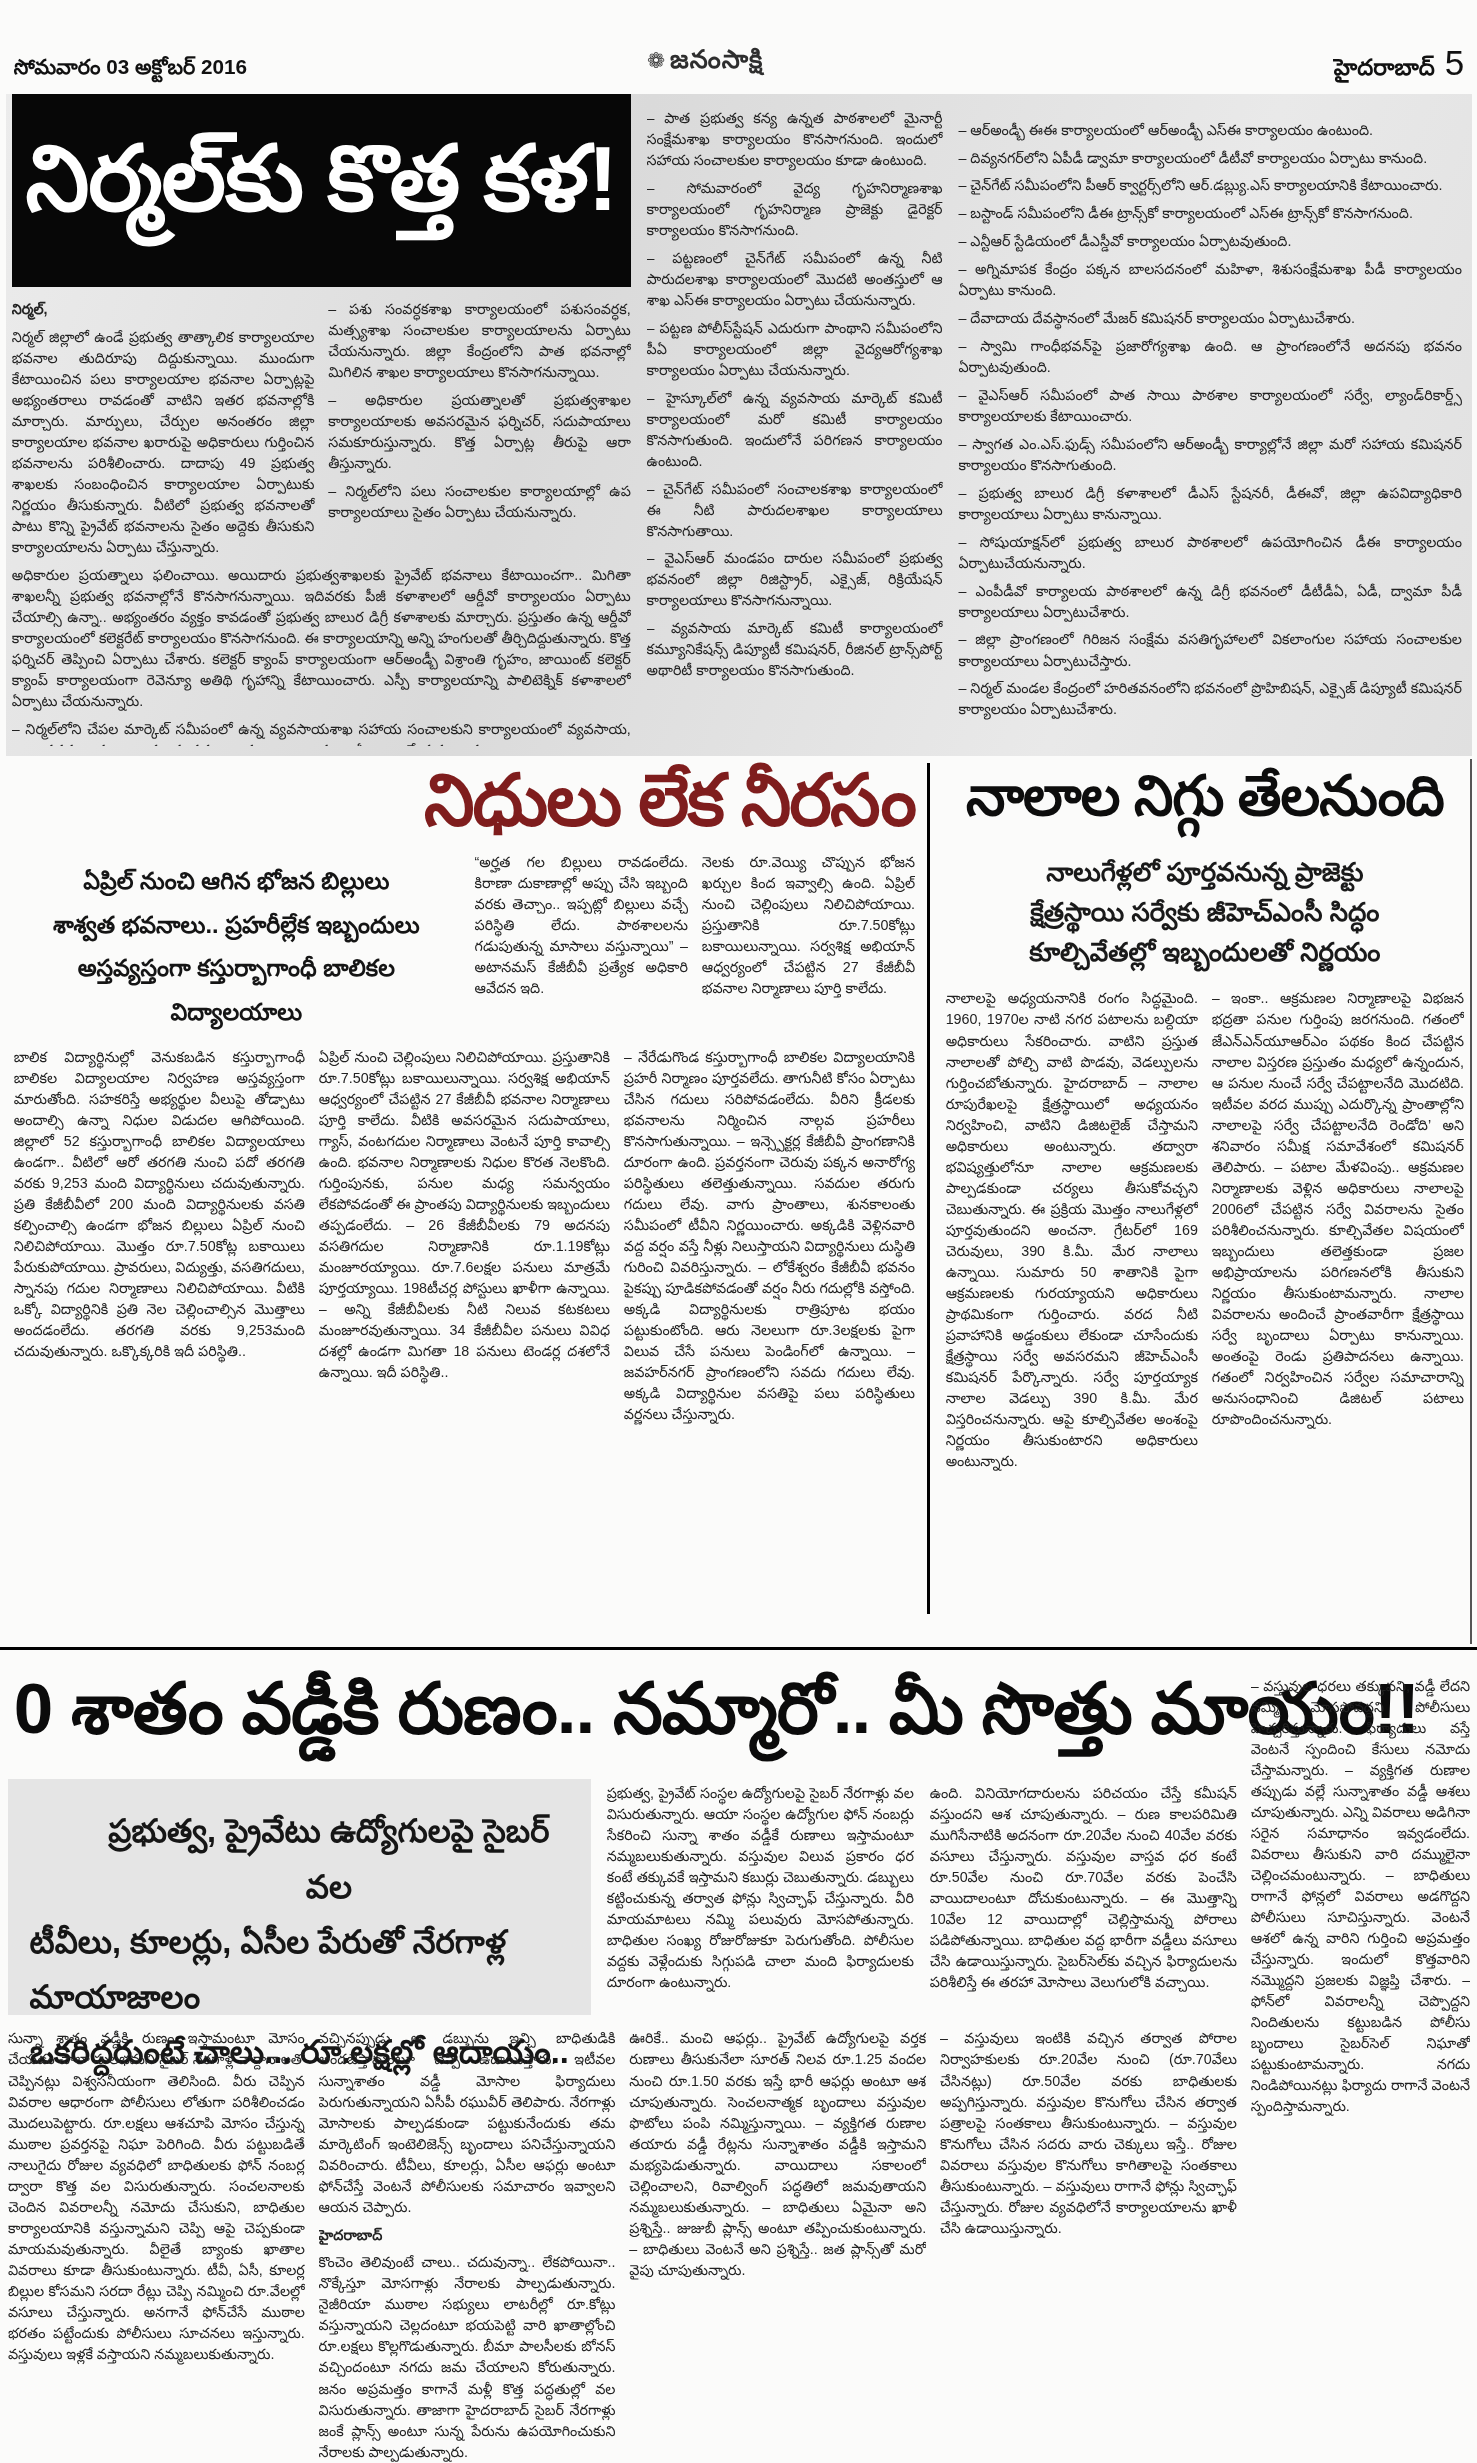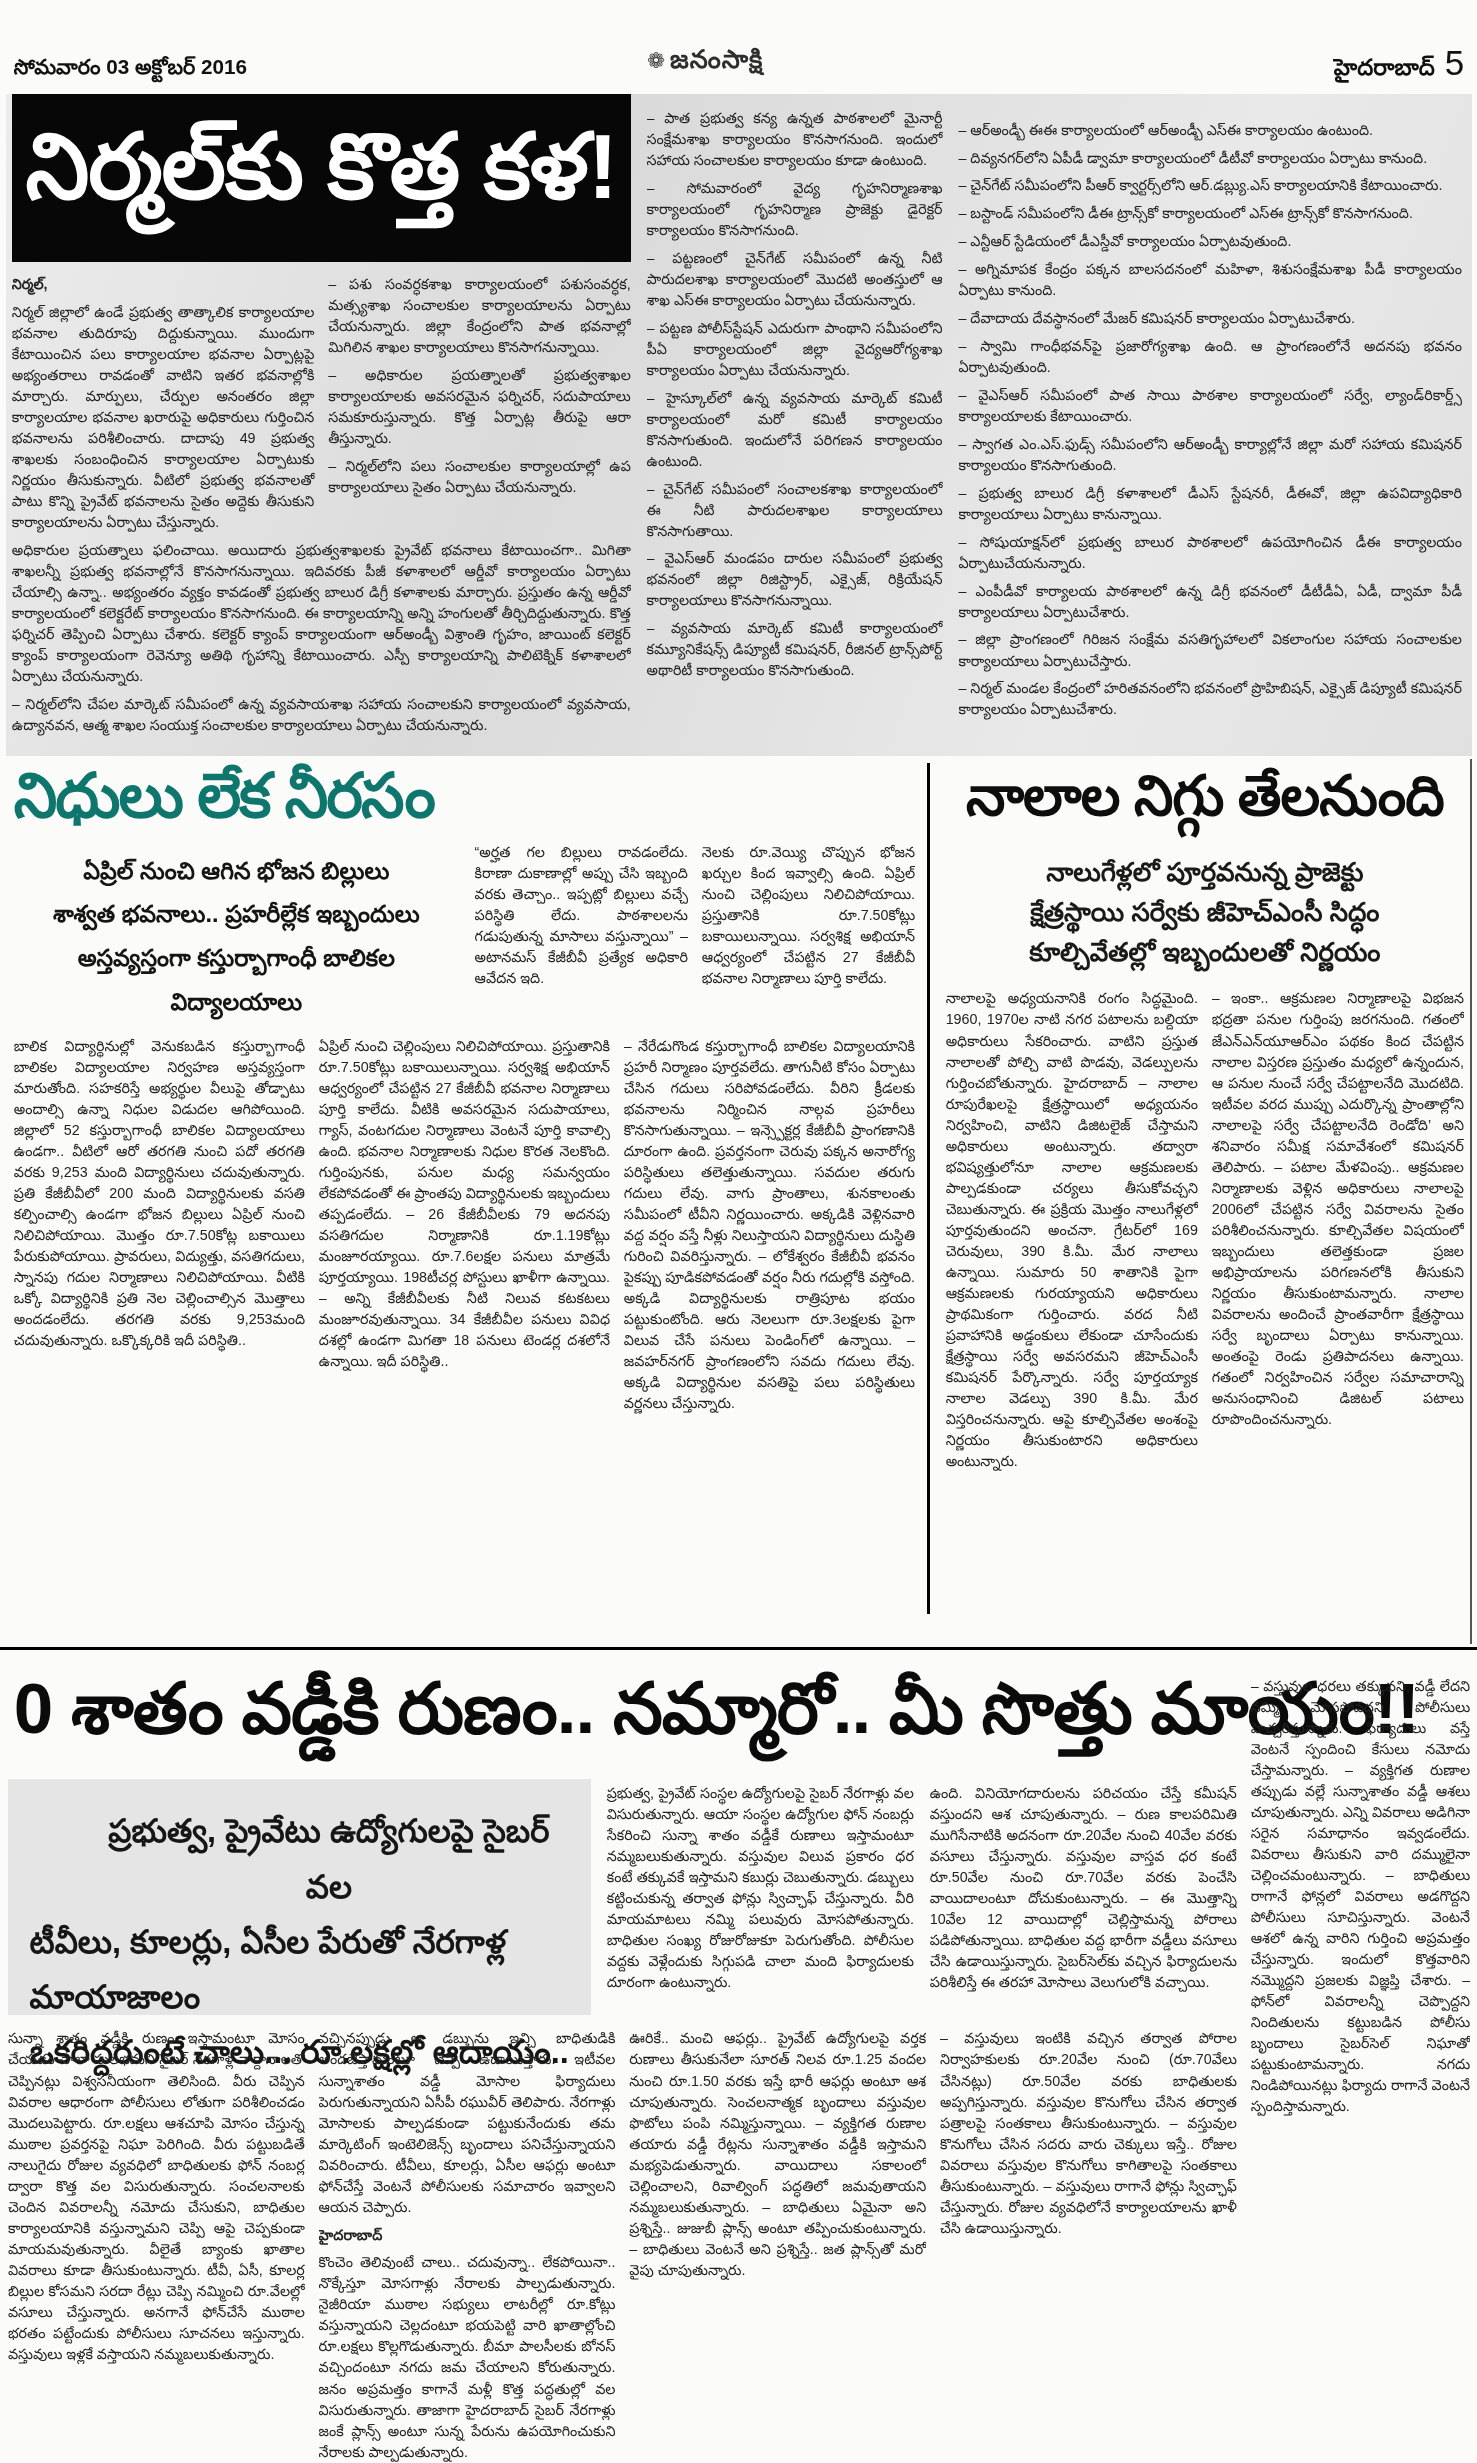--- a/index.html
+++ b/index.html
@@ -19,42 +19,42 @@
   .hdr-city .pageno { font-size:35px; font-weight:normal; margin-left:9.9px; }
 
   
   .s1 {
     position:absolute; top:94px; left:5.9px; width:1466px; height:662px;
     background:linear-gradient(110deg,#ececec 0%,#dadada 38%,#e9e9e9 75%,#e0e0e0 100%);
     display:flex; gap:15.8px; padding:0 9.9px 9.9px 5.9px;
   }
   .s1-left { width:619px; flex:0 0 auto; display:flex; flex-direction:column; }
   .s1-hbox {
-    height:168px; background:#070707; color:#fff; overflow:hidden;
+    height:193px; background:#070707; color:#fff; overflow:hidden;
     display:flex; align-items:center; justify-content:center;
   }
   .s1-hbox h1 { font-size:91px; font-weight:bold; white-space:nowrap; letter-spacing:-1px; }
   .s1-leftbody { flex:1; padding-top:11.8px; overflow:hidden; }
   .s1-tworow { display:flex; gap:13.8px; }
   .s1-tworow > div { flex:1; }
   .col-mid { width:296px; flex:0 0 auto; padding-top:13.8px; overflow:hidden; }
   .col-right { flex:1; padding-top:25.6px; overflow:hidden; }
 
   .body-txt { font-size:14.3px; line-height:1.47; text-align:justify; color:#222; }
   .body-txt p { margin-bottom:6.9px; }
   .bullets p { margin-bottom:6.9px; font-size:14.3px; line-height:1.47; text-align:justify; color:#222; }
   .dateline { font-weight:bold; }
 
   
   .row2 { position:absolute; top:759px; left:5.9px; width:1466px; height:885px; display:flex; }
   .s2 { width:921px; flex:0 0 auto; padding:3.9px 11.8px 0 7.9px; overflow:hidden; }
   .vrule { width:3px; background:#000; margin:3.9px 5.9px 29.6px 0; }
   .s3 { flex:1; padding:0 5.9px 0 9.9px; overflow:hidden; border-right:2px solid #555; }
 
-  .s2 h2 { font-size:62px; font-weight:bold; color:#0f766e; white-space:nowrap; letter-spacing:-2px; line-height:1.05; }
+  .s2 h2 { font-size:72px; font-weight:bold; color:#7f1d1d; white-space:nowrap; letter-spacing:-2px; line-height:1.05;text-align:right; }
   .s2-subwrap { display:flex; gap:15.8px; margin-top:13.8px; }
   .s2-subs { width:445px; flex:0 0 auto; text-align:center; padding-top:7.9px; }
   .s2-subs p { font-size:23.6px; font-weight:bold; color:#151515; line-height:1.85; }
   .s2-substart { flex:1; display:flex; gap:13.8px; }
   .s2-substart > div { flex:1; overflow:hidden; }
   .s2-cols { display:flex; gap:13.8px; margin-top:11.8px; height:576px; }
   .s2-cols > div { flex:1; overflow:hidden; }
 
   .s3 h2 { font-size:56px; font-weight:bold; text-align:center; color:#0d0d0d; white-space:nowrap; letter-spacing:-1px; padding-top:3.9px; }
   .s3-subs { text-align:center; margin-top:9.9px; }

